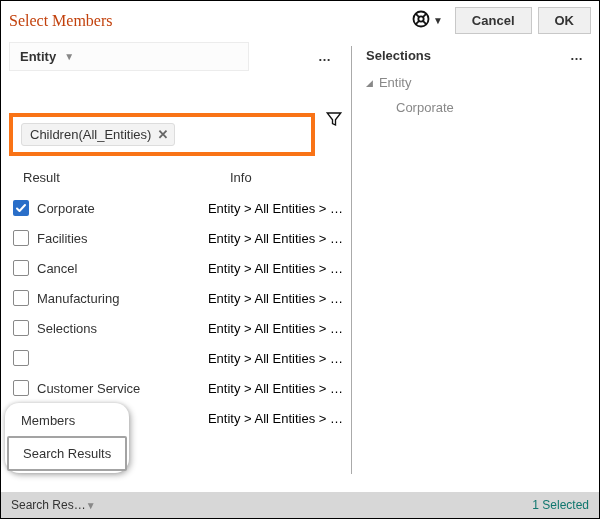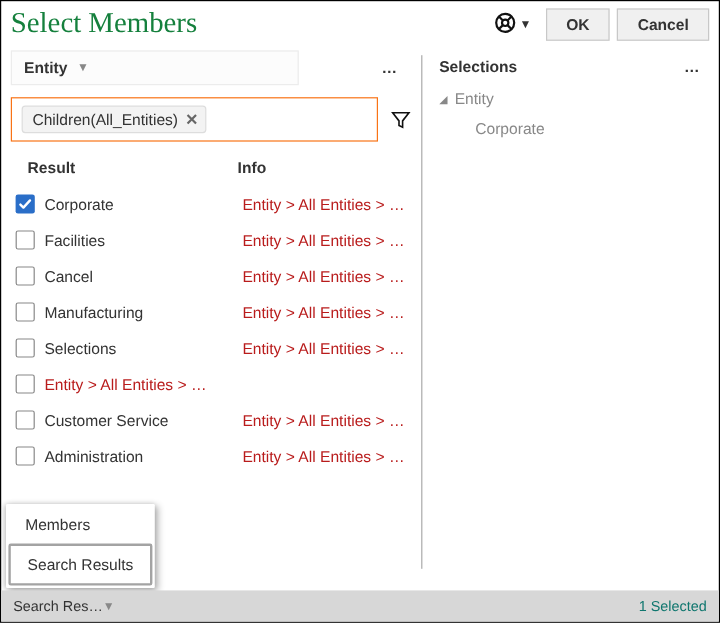--- a/index.html
+++ b/index.html
@@ -21,22 +21,22 @@
     position: relative;
   }
   
   .header {
     display: flex;
     align-items: center;
     padding: 6px 8px 4px 8px;
   }
   .title {
     font-family: Georgia, "Times New Roman", serif;
-    font-size: 24px;
-    color: #15803d;
+    font-size: 16px;
+    color: #c2410c;
     flex: 1;
   }
   .header-buttons { display: flex; align-items: center; gap: 6px; }
   .gear-wrap { display: flex; align-items: center; gap: 2px; margin-right: 6px; }
   .btn {
     background: #f0f0f0;
     border: 1px solid #c8c8c8;
     padding: 5px 16px;
     font-weight: 700;
     font-size: 13px;
@@ -80,42 +80,43 @@
     font-weight: 700;
     min-width: 240px;
   }
   .dim-caret { color: #888; font-size: 10px; }
   .ellipsis { color: #333; font-weight: 700; letter-spacing: 2px; cursor: pointer; padding: 0 6px; }
   .dim-row .ellipsis { margin-left: auto; margin-right: 4px; }
 
   
   .chip-row { display: flex; align-items: center; margin-top: 10px; gap: 10px; }
   .chip-container {
-    border: 1px solid #f97316;
+    border: 4px solid #f97316;
     padding: 6px 8px;
     border-radius: 0;
     flex: 1;
+    margin-top: 32px;
   }
   .chip {
     display: inline-flex;
     align-items: center;
     background: #f3f3f3;
     border: 1px solid #ddd;
     border-radius: 3px;
     padding: 3px 6px 3px 8px;
     gap: 6px;
     font-size: 13px;
   }
   .chip-x { color: #666; cursor: pointer; font-weight: 700; }
   .funnel-icon svg { display: block; }
 
   
-  .cols { display: flex; padding: 14px 0 6px 14px; font-weight: 700; }
+  .cols { display: flex; padding: 14px 0 6px 14px; font-weight: 400; }
   .col-result { width: 175px; }
-  .col-info { flex: 1; }
+  .col-info { flex: 1; margin-left: 32px; }
 
   
   .result-list { margin-top: 2px; }
   .result-row {
     display: flex;
     align-items: center;
     padding: 7px 0 7px 4px;
     border-bottom: 0;
   }
   .result-row .cb { width: 16px; height: 16px; margin-right: 8px; cursor: pointer; }
@@ -130,29 +131,29 @@
     align-items: center;
     justify-content: center;
     border-radius: 2px;
     background: #2a6ec8;
     color: #fff;
     font-size: 12px;
     line-height: 1;
   }
   .cb.checked svg { display:block; }
   .result-name { width: 165px; }
-  .result-info { flex: 1; color: #b91c1c; }
+  .result-info { flex: 1; color: #000000; text-align: right; }
 
   
   .popup {
     position: absolute;
     left: 4px;
-    bottom: 2px;
+    bottom: 19px;
     background: #fff;
-    border-radius: 1px;
+    border-radius: 14px;
     padding: 2px;
     box-shadow: 2px 2px 6px rgba(0,0,0,0.3), -1px 0 4px rgba(0,0,0,0.15);
     z-index: 3;
   }
   .popup-item {
     padding: 8px 14px;
     cursor: pointer;
   }
   .popup-item.highlight {
     border: 2px solid #a3a3a3;
@@ -194,22 +195,22 @@
             <circle cx="12" cy="12" r="9"></circle>
             <circle cx="12" cy="12" r="3.2"></circle>
             <line x1="5.5" y1="5.5" x2="9.7" y2="9.7"></line>
             <line x1="18.5" y1="5.5" x2="14.3" y2="9.7"></line>
             <line x1="5.5" y1="18.5" x2="9.7" y2="14.3"></line>
             <line x1="18.5" y1="18.5" x2="14.3" y2="14.3"></line>
           </svg>
         </span>
         <span style="font-size:10px;color:#333;">▼</span>
       </span>
+      <button class="btn">Cancel</button>
       <button class="btn">OK</button>
-      <button class="btn">Cancel</button>
     </div>
   </div>
 
   <div class="body">
 
     <div class="left-pane">
 
       <div class="dim-row">
         <div class="dim-box">
           <span>Entity</span>

